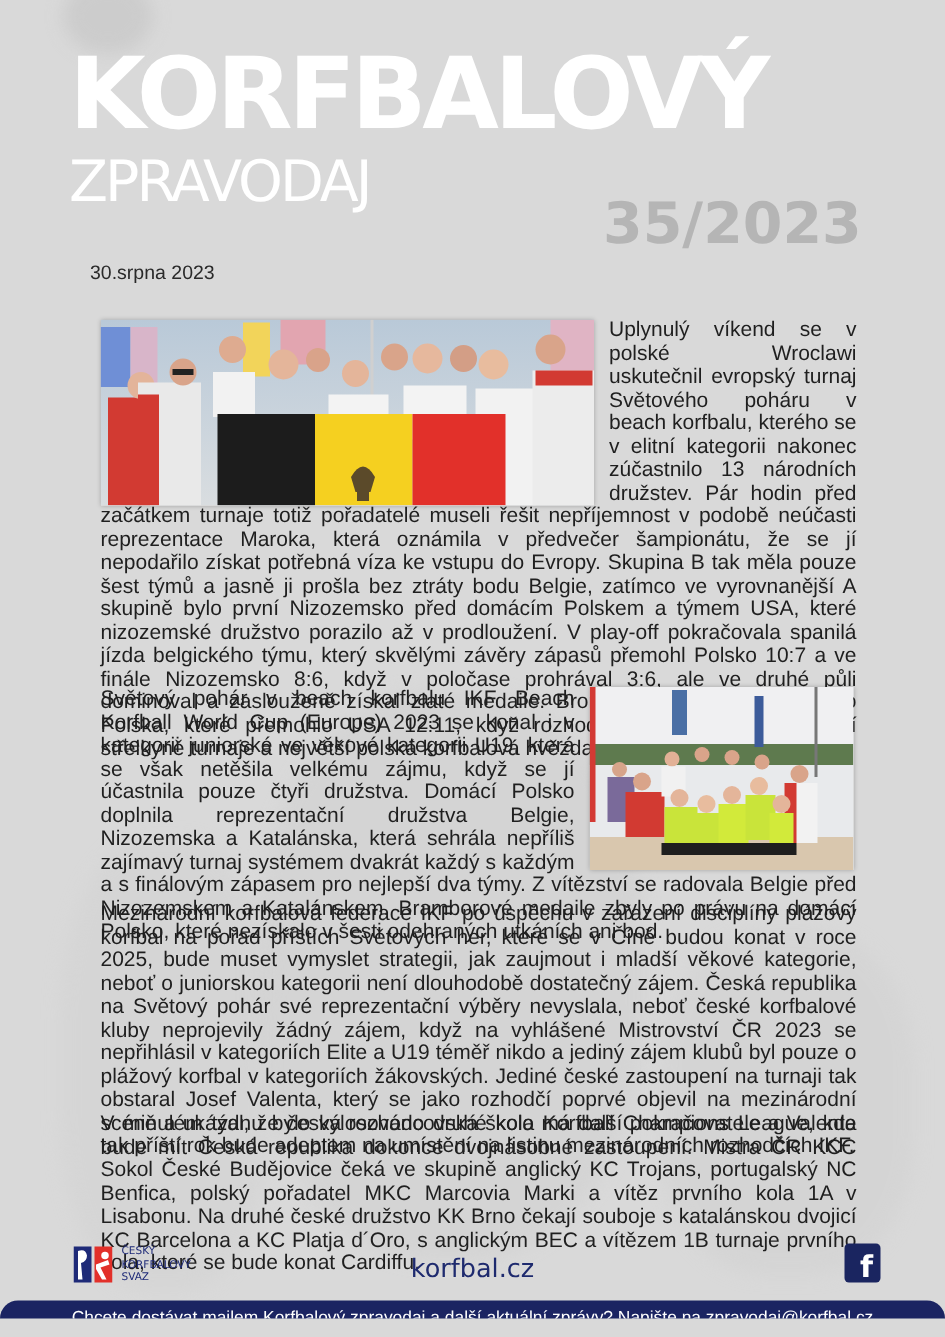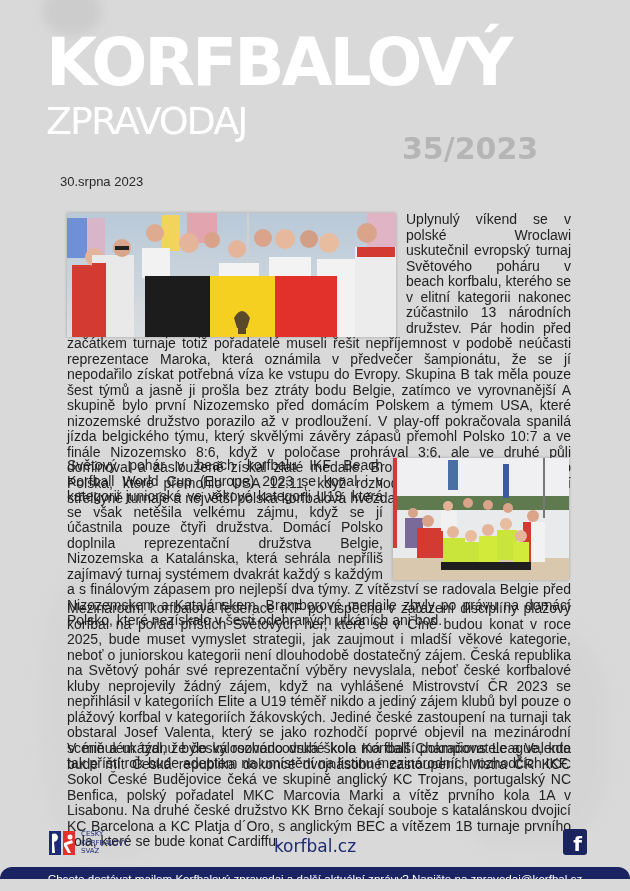--- a/index.html
+++ b/index.html
@@ -28,21 +28,21 @@
     }
     .mast-sub {
       position: absolute; left: 46px; top: 96px;
       font-family: "DejaVu Sans", sans-serif; font-weight: 400;
       font-size: 38px; line-height: 50px; letter-spacing: -2px;
       color: #ffffff;
     }
     .issue-no {
       position: absolute; left: 402px; top: 127px;
       font-family: "DejaVu Sans", sans-serif; font-weight: bold;
-      font-size: 30px; line-height: 44px; color: #b5b5b5; letter-spacing: 0px;
+      font-size: 38px; line-height: 44px; color: #b5b5b5; letter-spacing: 0px;
     }
     .issue-date {
       position: absolute; left: 60px; top: 174px;
       font-size: 13px; color: #2a2a2a;
     }
 
     
     .para {
       position: absolute; left: 67px; width: 504px;
       font-size: 14px; line-height: 15.5px; text-align: justify;

